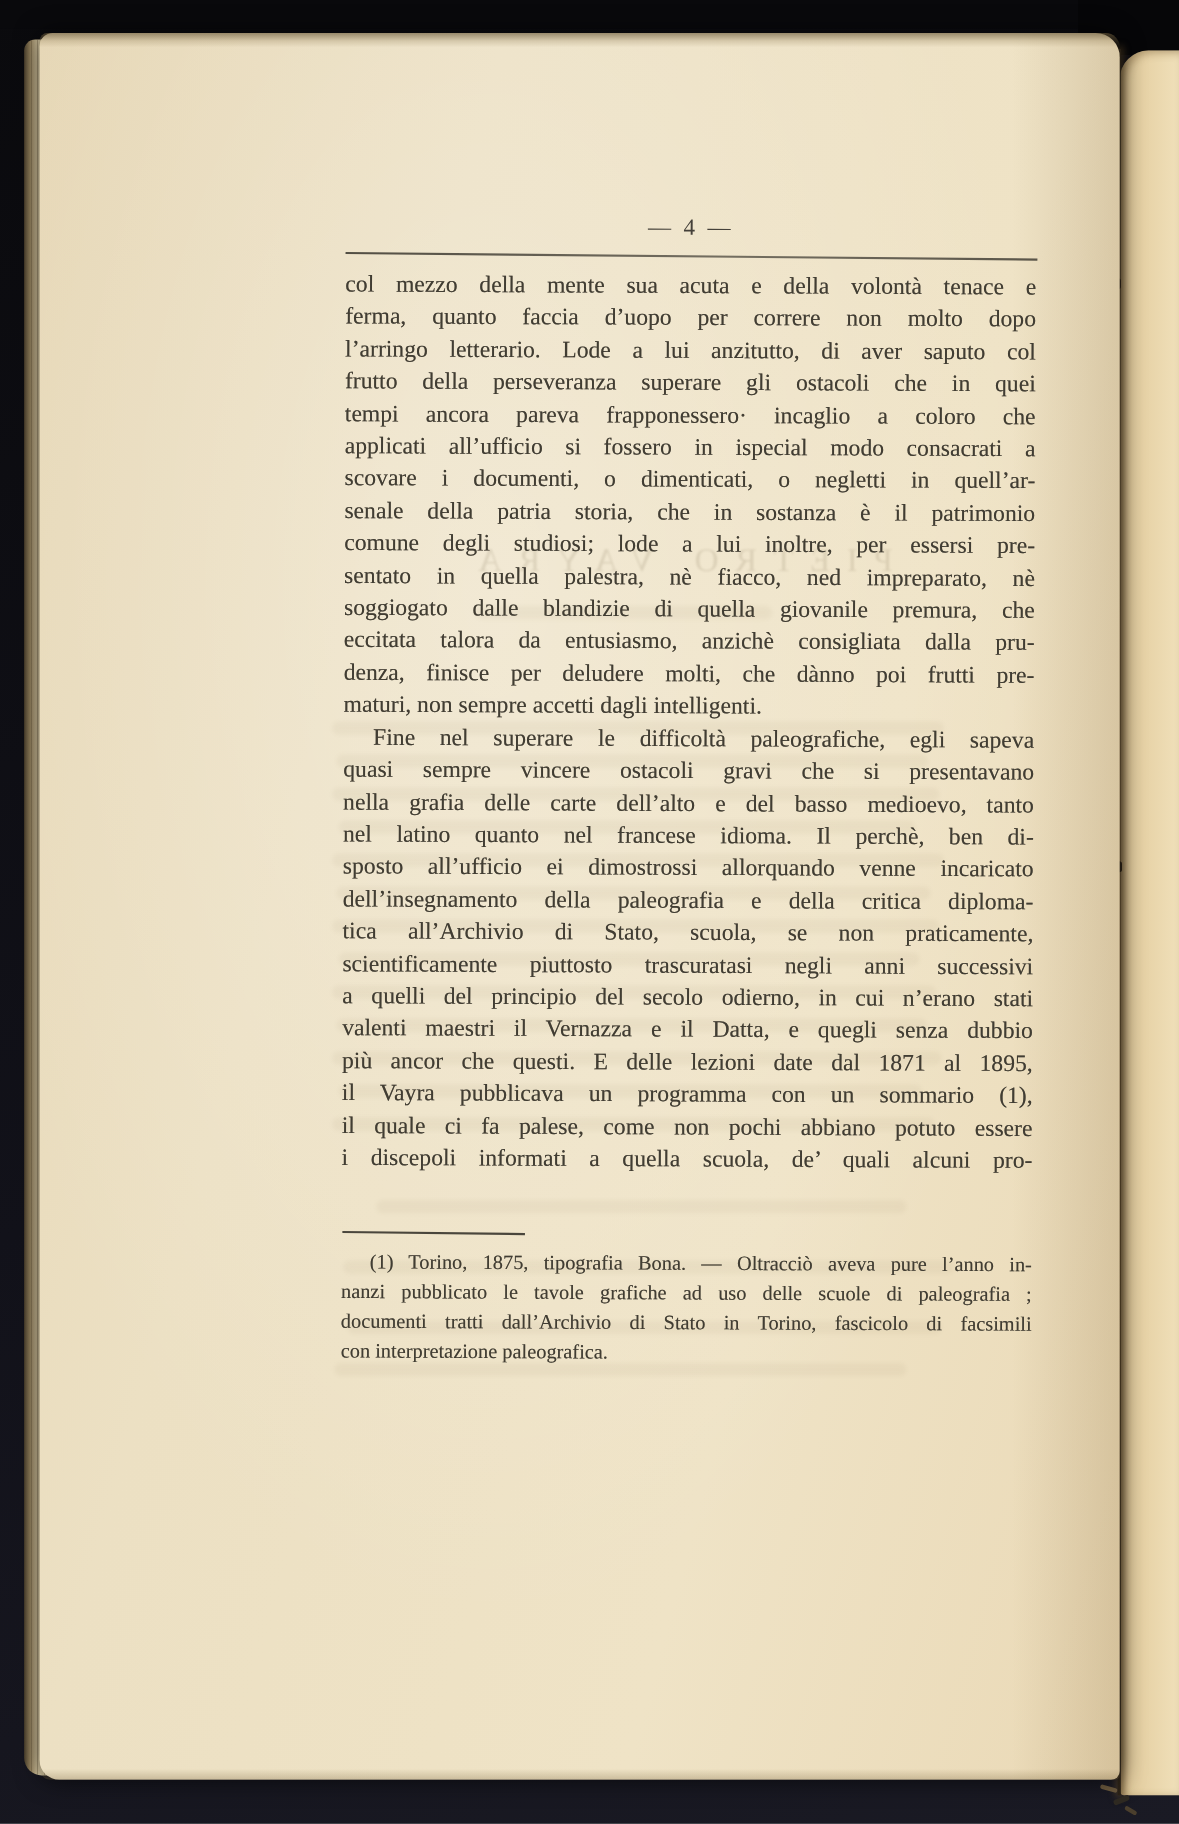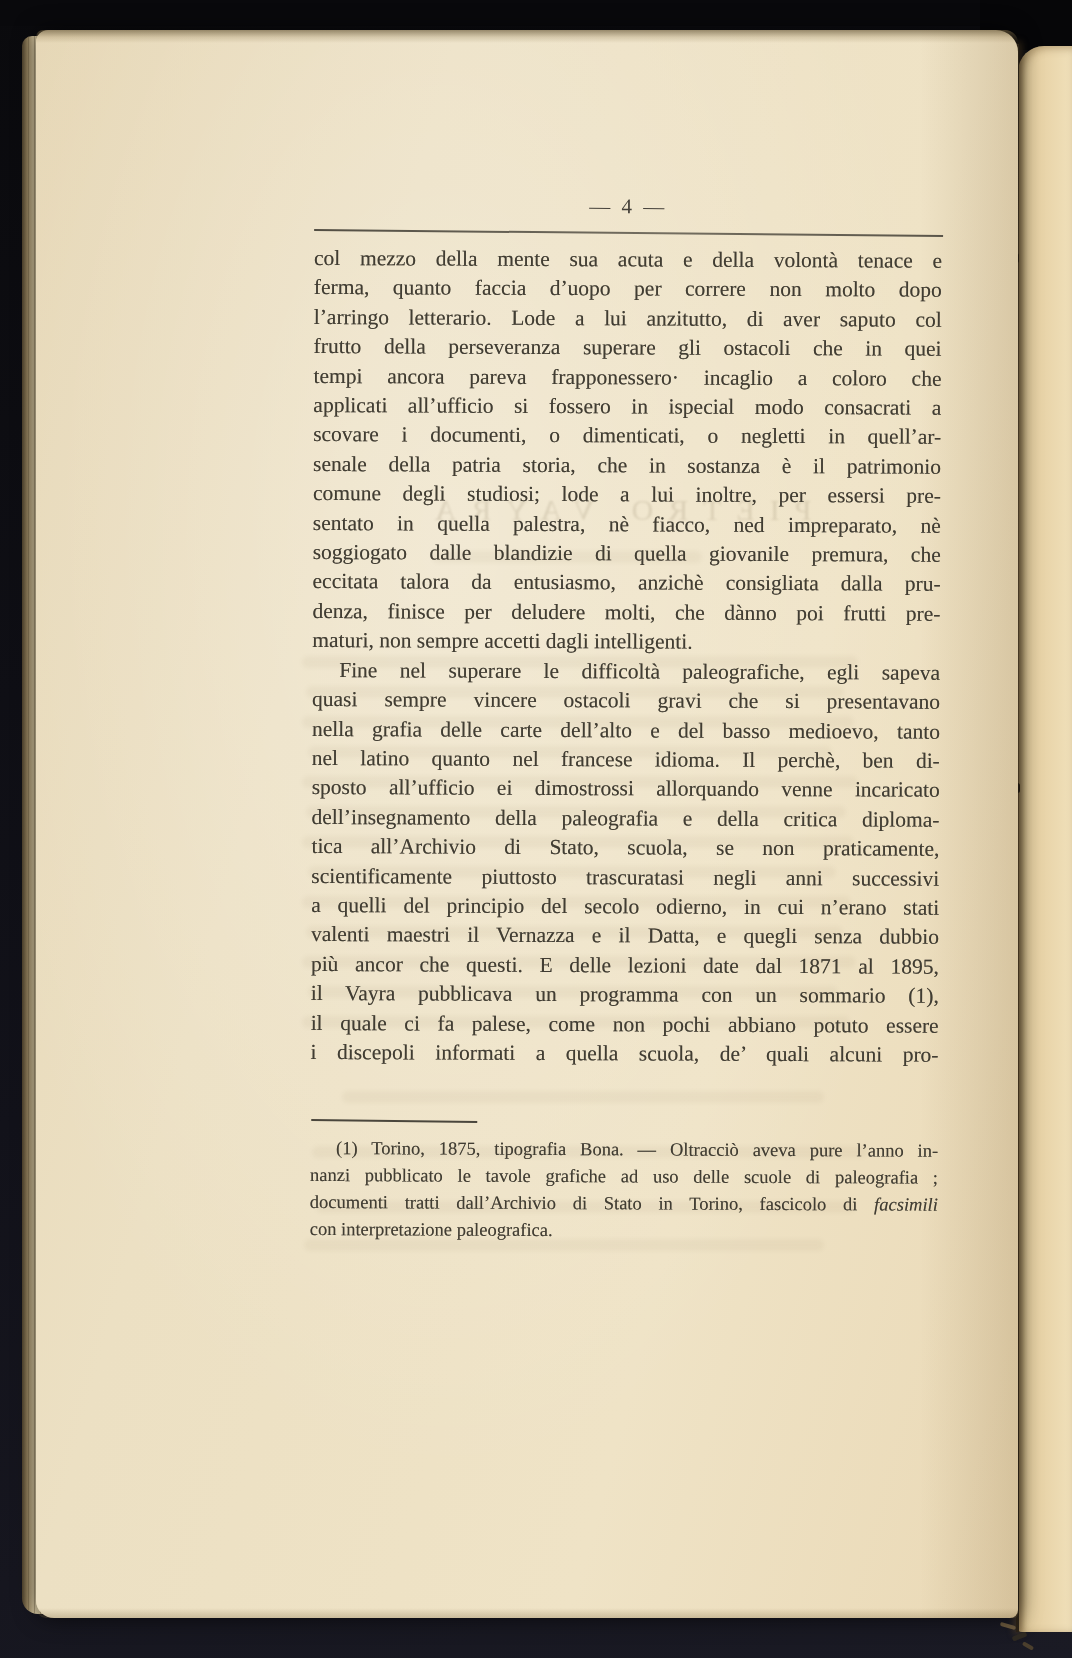--- a/index.html
+++ b/index.html
@@ -85,21 +85,21 @@
   .line.ind{text-indent:27px;}
 
   .fn-rule{position:absolute;left:1px;top:1089px;width:166px;height:2px;background:var(--rule);
     transform:rotate(.4deg);transform-origin:left center;}
   .footnote{position:absolute;left:0;top:1105px;width:628px;
     font-size:18.5px;line-height:27px;}
   .fline{text-align:justify;text-align-last:justify;
     text-shadow:0 0 .4px rgba(62,57,46,.5);}
   .fline.first{text-indent:26px;}
   .fline.end{text-align-last:left;}
-  .it{font-style:italic;}
+  .it{}
 
   
   .ghost-title{
     position:absolute;left:313px;top:463px;width:533px;text-align:center;
     transform:scaleX(-1);font-size:30px;letter-spacing:15px;
     color:#6e5f41;opacity:.16;filter:blur(1.2px);
     font-family:"Liberation Serif", serif;
   }
   .smudge{
     position:absolute;height:12px;background:#7a6743;opacity:.055;

